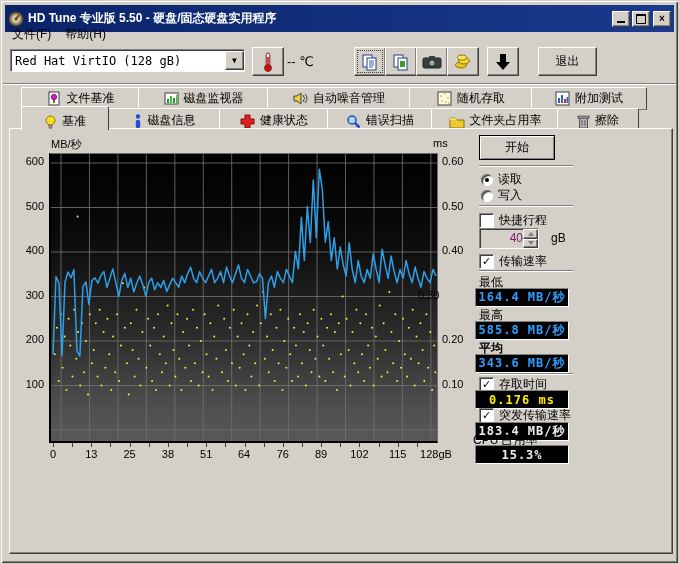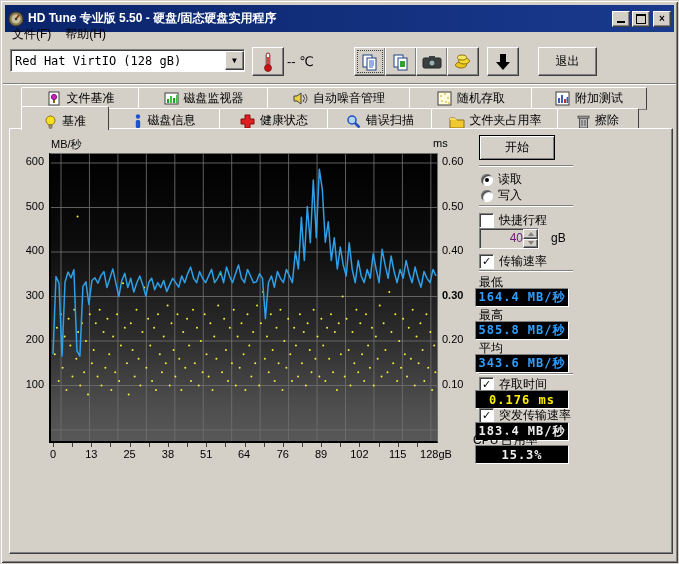--- a/index.html
+++ b/index.html
@@ -528,21 +528,21 @@
     <div class="rsep etched" style="top:141px;"></div>
 
     <span class="plabel" style="top:145px;">最低</span>
     <div class="lcd blue" style="top:159px;">
       <span>164.4 MB/秒</span>
     </div>
     <span class="plabel" style="top:178px;">最高</span>
     <div class="lcd blue" style="top:192px;">
       <span>585.8 MB/秒</span>
     </div>
-    <span class="plabel" style="top:211px;">平均</span>
+    <span class="plabel" style="top:211px;font-weight:bold;">平均</span>
     <div class="lcd blue" style="top:225px;">
       <span>343.6 MB/秒</span>
     </div>
     <div class="rsep etched" style="top:244px;"></div>
 
     <div class="ctl-row" style="left:469px;top:247px;">
       <span class="cb">✓</span>
       <span>存取时间</span>
     </div>
     <div class="lcd yellow" style="top:261px;">
@@ -561,21 +561,21 @@
     </div>
   <span class="ylab" style="left: 6px; top: 26px;">600</span>
       <span class="ylab" style="left: 6px; top: 70.5px;">500</span>
       <span class="ylab" style="left: 6px; top: 115px;">400</span>
       <span class="ylab" style="left: 6px; top: 159.5px;">300</span>
       <span class="ylab" style="left: 6px; top: 204px;">200</span>
       <span class="ylab" style="left: 6px; top: 248.5px;">100</span>
       <span class="ylab2" style="left: 432px; top: 26px;">0.60</span>
       <span class="ylab2" style="left: 432px; top: 70.5px;">0.50</span>
       <span class="ylab2" style="left: 432px; top: 115px;">0.40</span>
-      <span class="ylab2" style="left: 432px; top: 159.5px; font-weight: bold;">0.30</span>
+      <span class="ylab2" style="left: 408px; top: 159.5px;">0.30</span>
       <span class="ylab2" style="left: 432px; top: 204px;">0.20</span>
       <span class="ylab2" style="left: 432px; top: 248.5px;">0.10</span>
       <span class="xlab" style="left: 43px; top: 319px;">0</span>
       <span class="xlab" style="left: 81.3px; top: 319px;">13</span>
       <span class="xlab" style="left: 119.6px; top: 319px;">25</span>
       <span class="xlab" style="left: 157.9px; top: 319px;">38</span>
       <span class="xlab" style="left: 196.2px; top: 319px;">51</span>
       <span class="xlab" style="left: 234px; top: 319px;">64</span>
       <span class="xlab" style="left: 272.8px; top: 319px;">76</span>
       <span class="xlab" style="left: 311.1px; top: 319px;">89</span>

